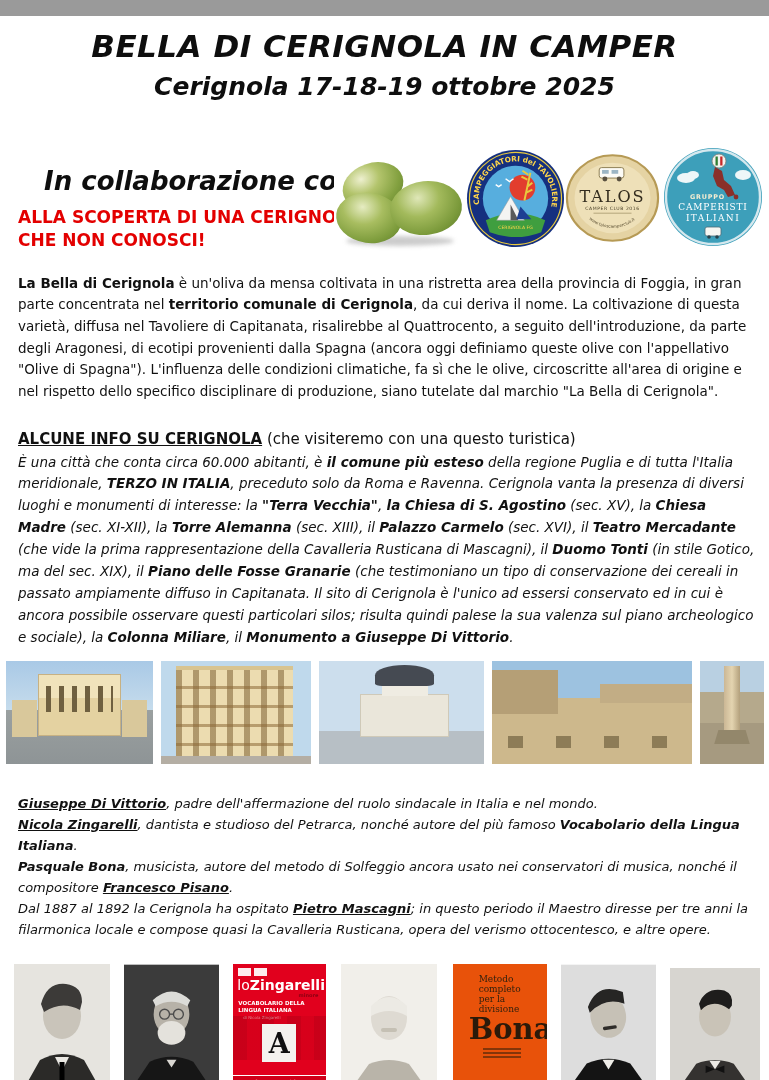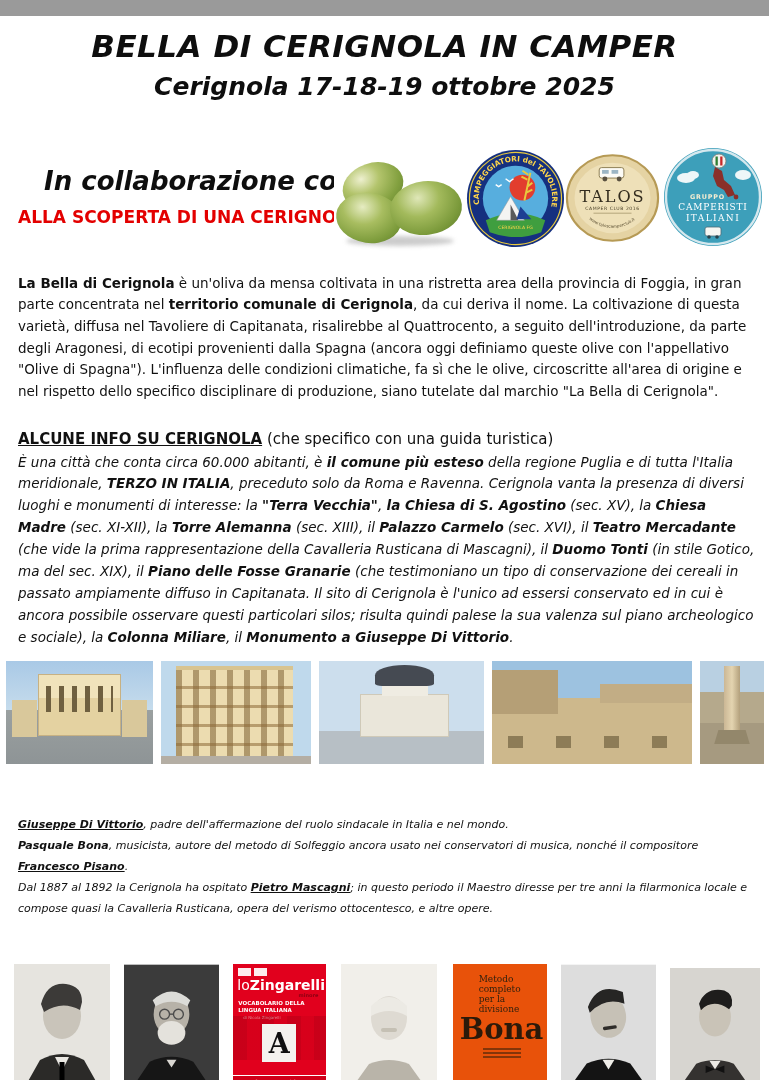--- a/index.html
+++ b/index.html
@@ -33,22 +33,22 @@
   .lg2{left:565px;top:137px;width:95px;height:90px;}
   .lg3{left:663px;top:131px;width:100px;height:100px;}
 
   
   .intro{position:absolute;left:18px;top:243px;width:736px;height:154px;overflow:hidden;
          font-size:13.5px;line-height:21.7px;}
   .info-head{position:absolute;left:18px;top:399px;font-size:15px;}
   .info-body{position:absolute;left:18px;top:422px;width:738px;height:221px;overflow:hidden;
          font-style:italic;font-size:13.5px;line-height:21.9px;}
   .cit-head{position:absolute;left:18px;top:752px;font-style:italic;font-size:15px;}
-  .citizens{position:absolute;left:18px;top:798px;width:738px;height:170px;overflow:hidden;
-         font-style:italic;font-size:11px;line-height:21px;}
+  .citizens{position:absolute;left:18px;top:777px;width:738px;height:170px;overflow:hidden;
+         font-style:italic;font-size:13px;line-height:21px;}
   .citizens p{margin:0;}
   .seg-b{font-weight:700;}
   .seg-u{text-decoration:underline;}
 
   
   .photo-strip{position:absolute;left:6px;top:645px;height:103px;display:flex;gap:8px;}
   .photo{position:relative;height:103px;overflow:hidden;}
   .ph1{width:147px;background:linear-gradient(180deg,#a9c9e6 0%,#c6dcec 48%,#9aa0a0 48%,#8e9496 100%);}
   .ph1 .wing{position:absolute;top:38%;height:36%;width:17%;background:#d9c89b;}
   .ph1 .b{position:absolute;left:22%;width:56%;top:13%;height:60%;
@@ -90,37 +90,38 @@
   .zc .by{font-size:4px;font-weight:400;padding-left:5px;}
   .zc .city{position:absolute;left:0;right:0;top:52px;height:44px;opacity:.55;
             background:repeating-linear-gradient(90deg,#b50016 0 14px,#cf0019 14px 27px);}
   .zc .A{position:absolute;left:29px;top:60px;width:34px;height:38px;background:#f4f2ee;color:#101010;
          display:flex;align-items:center;justify-content:center;font-size:27px;font-weight:700;
          font-family:"DejaVu Serif",serif;}
   .zc .band{position:absolute;left:0;right:0;bottom:3px;height:13px;background:#cf0019;border-top:1px solid #fff;
          display:flex;align-items:center;justify-content:center;font-size:7px;font-weight:700;letter-spacing:.5px;}
   .bc{width:94px;background:#e8520a;color:#33210e;font-family:"DejaVu Serif",serif;}
   .bc .lines{padding:10px 6px 0 26px;font-size:9px;line-height:10px;}
-  .bc .big{font-size:29px;font-weight:700;line-height:30px;padding-left:7px;color:#2b1a0a;}
+  .bc .big{font-size:29px;font-weight:700;line-height:30px;padding-left:16px;color:#2b1a0a;}
   .bc .cr{margin:4px 0 0 30px;}
   .bc .cr i{display:block;height:2px;background:rgba(50,30,10,.55);margin-bottom:2px;width:38px;}
   .bc .pub{position:absolute;left:0;right:0;bottom:5px;text-align:center;font-size:6px;letter-spacing:1.5px;}
 </style>
 </head>
 <body>
 
 <div class="page">
 
   <div class="title">BELLA DI CERIGNOLA IN CAMPER</div>
   <div class="subtitle">Cerignola 17-18-19 ottobre 2025</div>
 
   <div class="collab">In collaborazione con:</div>
 
   <div class="discover">
     <div>ALLA SCOPERTA DI UNA CERIGNOLA</div>
+    <div>CHE NON CONOSCI!</div>
   </div>
 
   <div class="olives">
     <div class="osh"></div>
     <div class="olive o1"></div>
     <div class="olive o2"></div>
     <div class="olive o3"></div>
   </div>
 
   <svg class="logo lg1" viewBox="0 0 100 100">
@@ -185,21 +186,21 @@
     <text x="50" y="74" text-anchor="middle" font-size="9" letter-spacing="1.4" fill="#ffffff" font-family="DejaVu Serif, serif">ITALIANI</text>
     <g>
       <rect x="42" y="80" width="16" height="9" rx="2" fill="#f6f6f2" stroke="#4b6b77" stroke-width="0.8"></rect>
       <circle cx="46" cy="90" r="1.8" fill="#27424c"></circle>
       <circle cx="54" cy="90" r="1.8" fill="#27424c"></circle>
     </g>
   </svg>
 
   <p class="intro"><span class="seg-b">La Bella di Cerignola</span><span> è un'oliva da mensa coltivata in una ristretta area della provincia di Foggia, in gran parte concentrata nel </span><span class="seg-b">territorio comunale di Cerignola</span><span>, da cui deriva il nome. La coltivazione di questa varietà, diffusa nel Tavoliere di Capitanata, risalirebbe al Quattrocento, a seguito dell'introduzione, da parte degli Aragonesi, di ecotipi provenienti dalla Spagna (ancora oggi definiamo queste olive con l'appellativo "Olive di Spagna"). L'influenza delle condizioni climatiche, fa sì che le olive, circoscritte all'area di origine e nel rispetto dello specifico disciplinare di produzione, siano tutelate dal marchio "La Bella di Cerignola".</span></p>
 
-  <p class="info-head"><span class="seg-b seg-u">ALCUNE INFO SU CERIGNOLA</span><span> (che specifico con una guida turistica)</span></p>
+  <p class="info-head"><span class="seg-b seg-u">ALCUNE INFO SU CERIGNOLA</span><span> (che visiteremo con una questo turistica)</span></p>
   <p class="info-body"><span>È una città che conta circa 60.000 abitanti, è </span><span class="seg-b">il comune più esteso</span><span> della regione Puglia e di tutta l'Italia meridionale, </span><span class="seg-b">TERZO IN ITALIA</span><span>, preceduto solo da Roma e Ravenna. Cerignola vanta la presenza di diversi luoghi e monumenti di interesse: la </span><span class="seg-b">"Terra Vecchia"</span><span>, </span><span class="seg-b">la Chiesa di S. Agostino</span><span> (sec. XV), la </span><span class="seg-b">Chiesa Madre</span><span> (sec. XI-XII), la </span><span class="seg-b">Torre Alemanna</span><span> (sec. XIII), il </span><span class="seg-b">Palazzo Carmelo</span><span> (sec. XVI), il </span><span class="seg-b">Teatro Mercadante</span><span> (che vide la prima rappresentazione della Cavalleria Rusticana di Mascagni), il </span><span class="seg-b">Duomo Tonti</span><span> (in stile Gotico, ma del sec. XIX), il </span><span class="seg-b">Piano delle Fosse Granarie</span><span> (che testimoniano un tipo di conservazione dei cereali in passato ampiamente diffuso in Capitanata. Il sito di Cerignola è l'unico ad essersi conservato ed in cui è ancora possibile osservare questi particolari silos; risulta quindi palese la sua valenza sul piano archeologico e sociale), la </span><span class="seg-b">Colonna Miliare</span><span>, il </span><span class="seg-b">Monumento a Giuseppe Di Vittorio</span><span>.</span></p>
 
   <div class="photo-strip">
     <div class="photo ph1">
       <div class="wing" style="left:4%"></div>
       <div class="wing" style="right:4%"></div>
       <div class="b"></div>
       <div class="w"></div>
     </div>
     <div class="photo ph2">
@@ -218,20 +219,21 @@
     </div>
     <div class="photo ph5">
       <div class="col"></div>
       <div class="base"></div>
     </div>
   </div>
 
 
   <div class="citizens">
     <p><span class="seg-b seg-u">Giuseppe Di Vittorio</span><span>, padre dell'affermazione del ruolo sindacale in Italia e nel mondo.</span></p>
+    <p><span class="seg-b seg-u">Nicola Zingarelli</span><span>, dantista e studioso del Petrarca, nonché autore del più famoso </span><span class="seg-b">Vocabolario della Lingua Italiana</span><span>.</span></p>
     <p><span class="seg-b">Pasquale Bona</span><span>, musicista, autore del metodo di Solfeggio ancora usato nei conservatori di musica, nonché il compositore </span><span class="seg-b seg-u">Francesco Pisano</span><span>.</span></p>
     <p><span>Dal 1887 al 1892 la Cerignola ha ospitato </span><span class="seg-b seg-u">Pietro Mascagni</span><span>; in questo periodo il Maestro diresse per tre anni la filarmonica locale e compose quasi la Cavalleria Rusticana, opera del verismo ottocentesco, e altre opere.</span></p>
   </div>
 
   <div class="gallery">
 
     <div class="gal-item">
       <svg width="96" height="128" viewBox="0 0 96 128">
         <rect width="96" height="128" fill="#e6e4df"></rect>
         <path d="M8,128 L26,96 Q48,84 70,96 L88,128 Z" fill="#2b2a28"></path>

